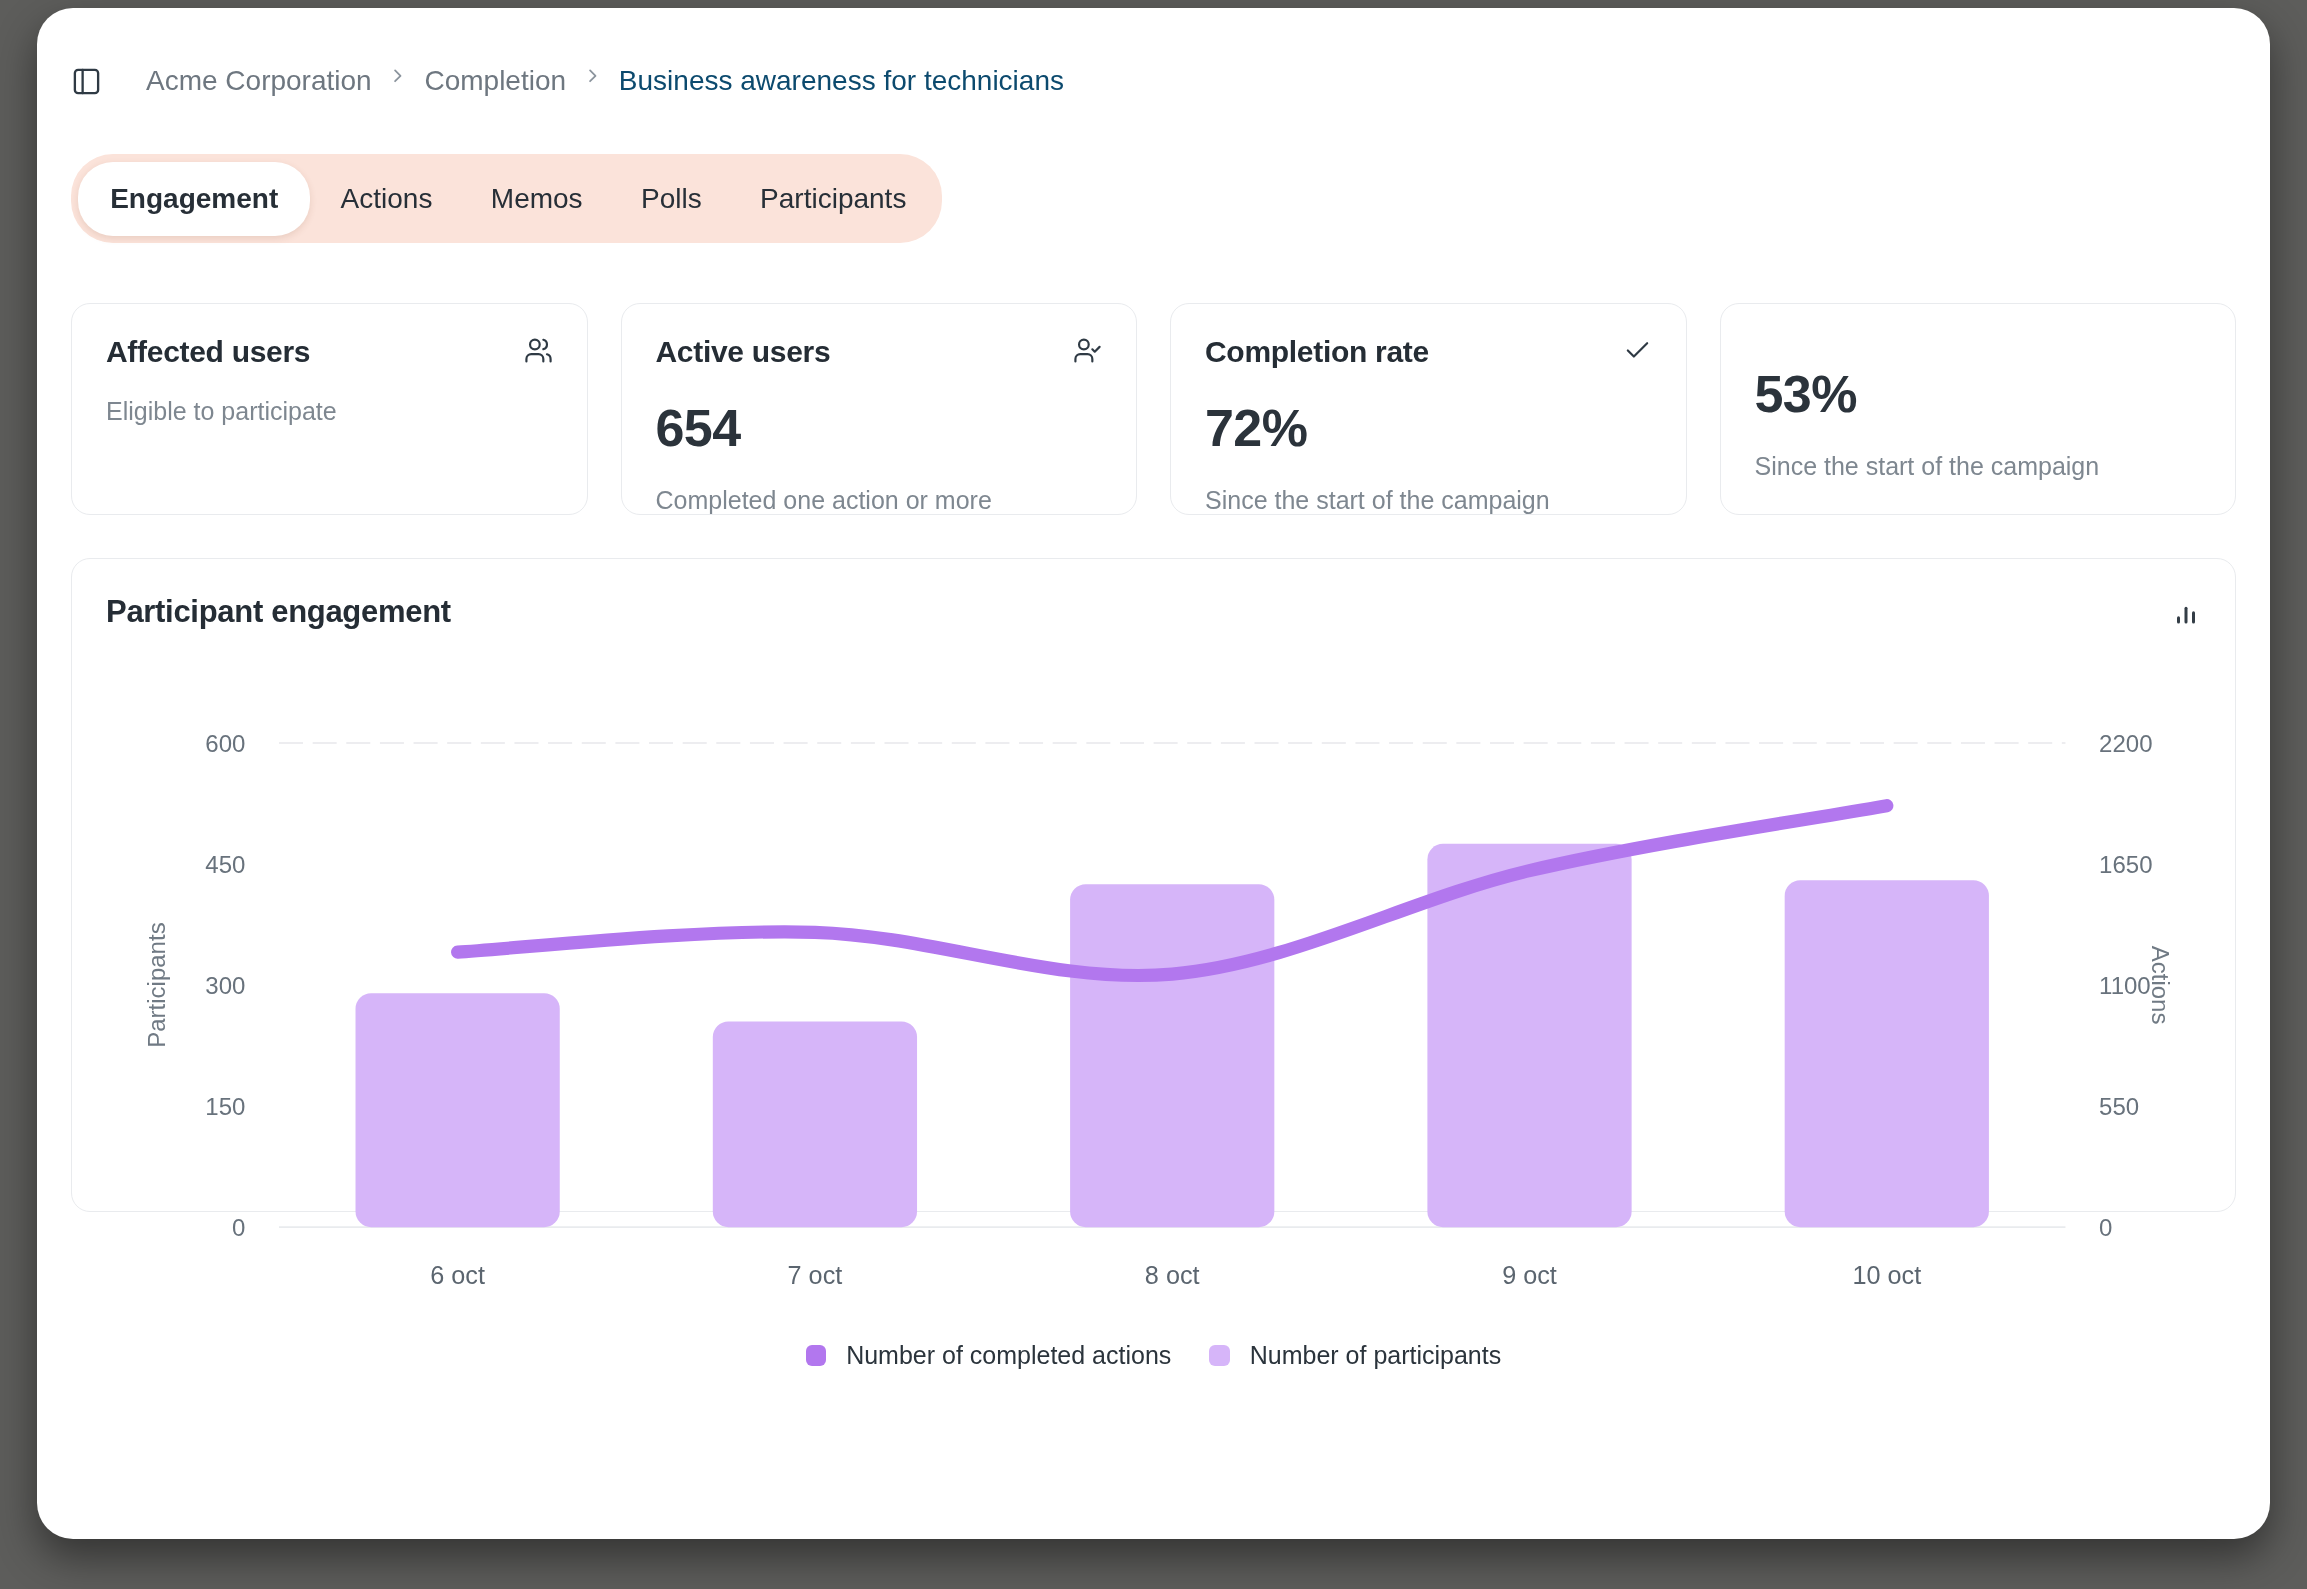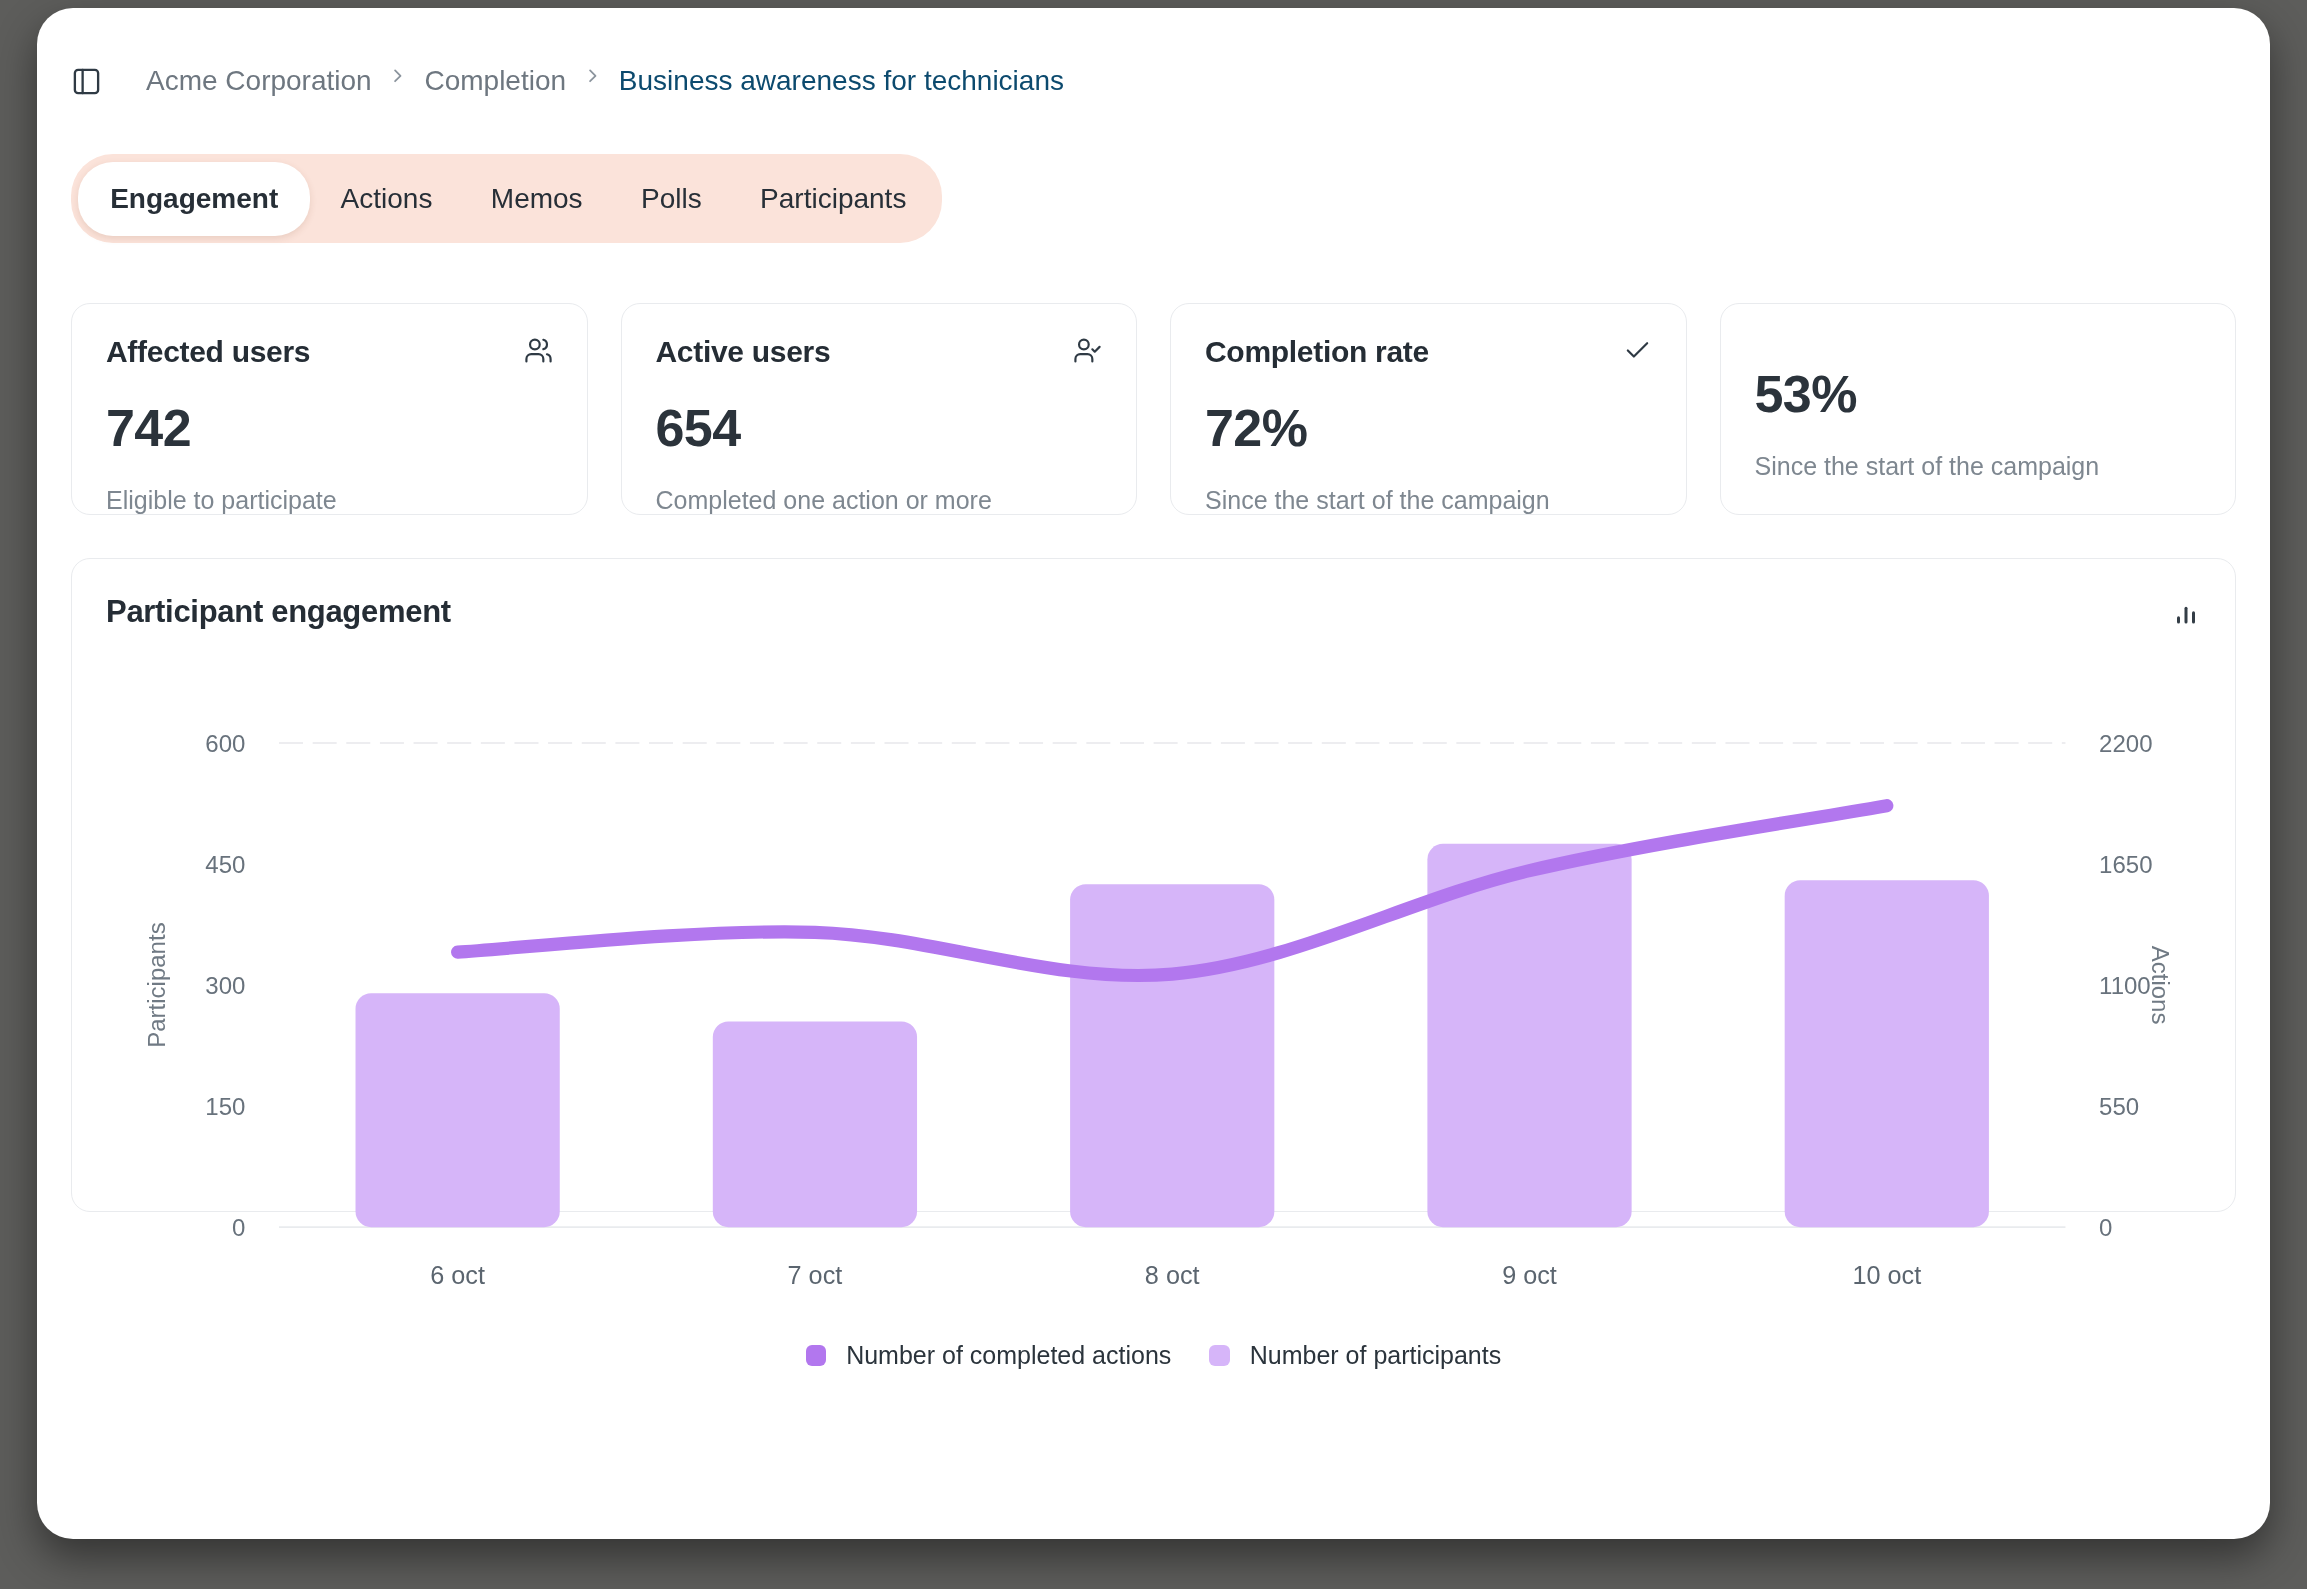--- a/index.html
+++ b/index.html
@@ -84,21 +84,20 @@
     <article class="card">
       <div class="card-head">
         <h3 class="card-title">Affected users</h3>
         <svg class="card-icon" viewBox="0 0 24 24" fill="none" stroke="currentColor" stroke-width="1.8" stroke-linecap="round" stroke-linejoin="round">
           <path d="M16 21v-2a4 4 0 0 0-4-4H6a4 4 0 0 0-4 4v2"></path>
             <circle cx="9" cy="7" r="4"></circle>
           <path d="M22 21v-2a4 4 0 0 0-3-3.87"></path>
             <path d="M16 3.13a4 4 0 0 1 0 7.75"></path>
         </svg>
       </div>
-      <div class="card-value">742</div>
       <div class="card-sub">Eligible to participate</div>
     </article>
 
     <article class="card">
       <div class="card-head">
         <h3 class="card-title">Active users</h3>
         <svg class="card-icon" viewBox="0 0 24 24" fill="none" stroke="currentColor" stroke-width="1.8" stroke-linecap="round" stroke-linejoin="round">
           <path d="M16 21v-2a4 4 0 0 0-4-4H6a4 4 0 0 0-4 4v2"></path>
             <circle cx="9" cy="7" r="4"></circle>
           <path d="m16 11 2 2 4-4"></path>

